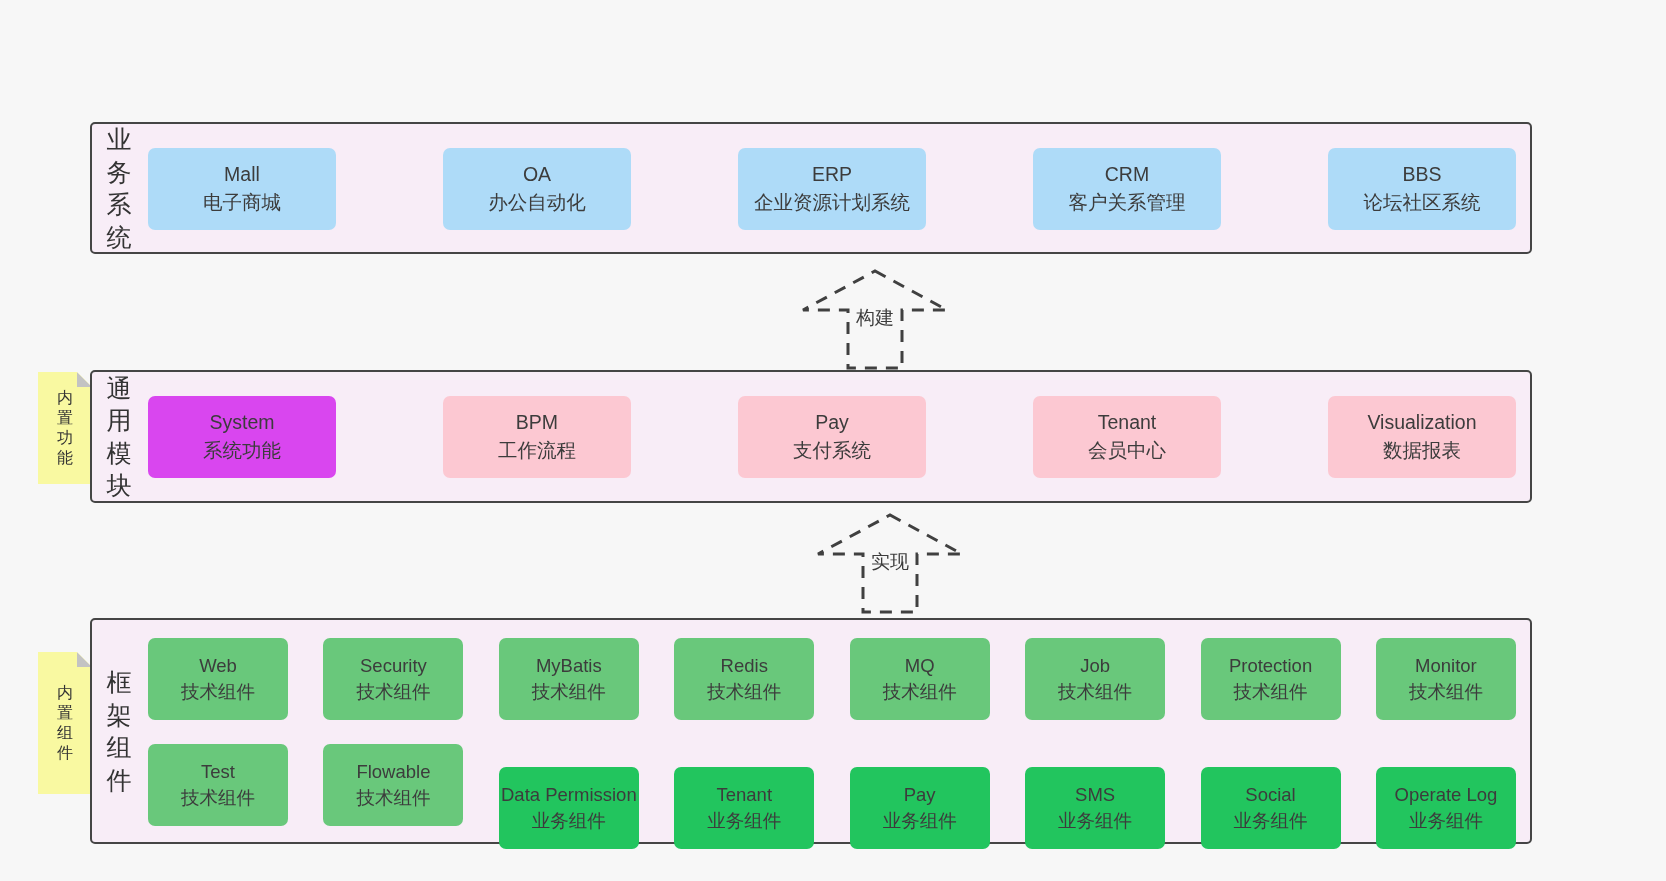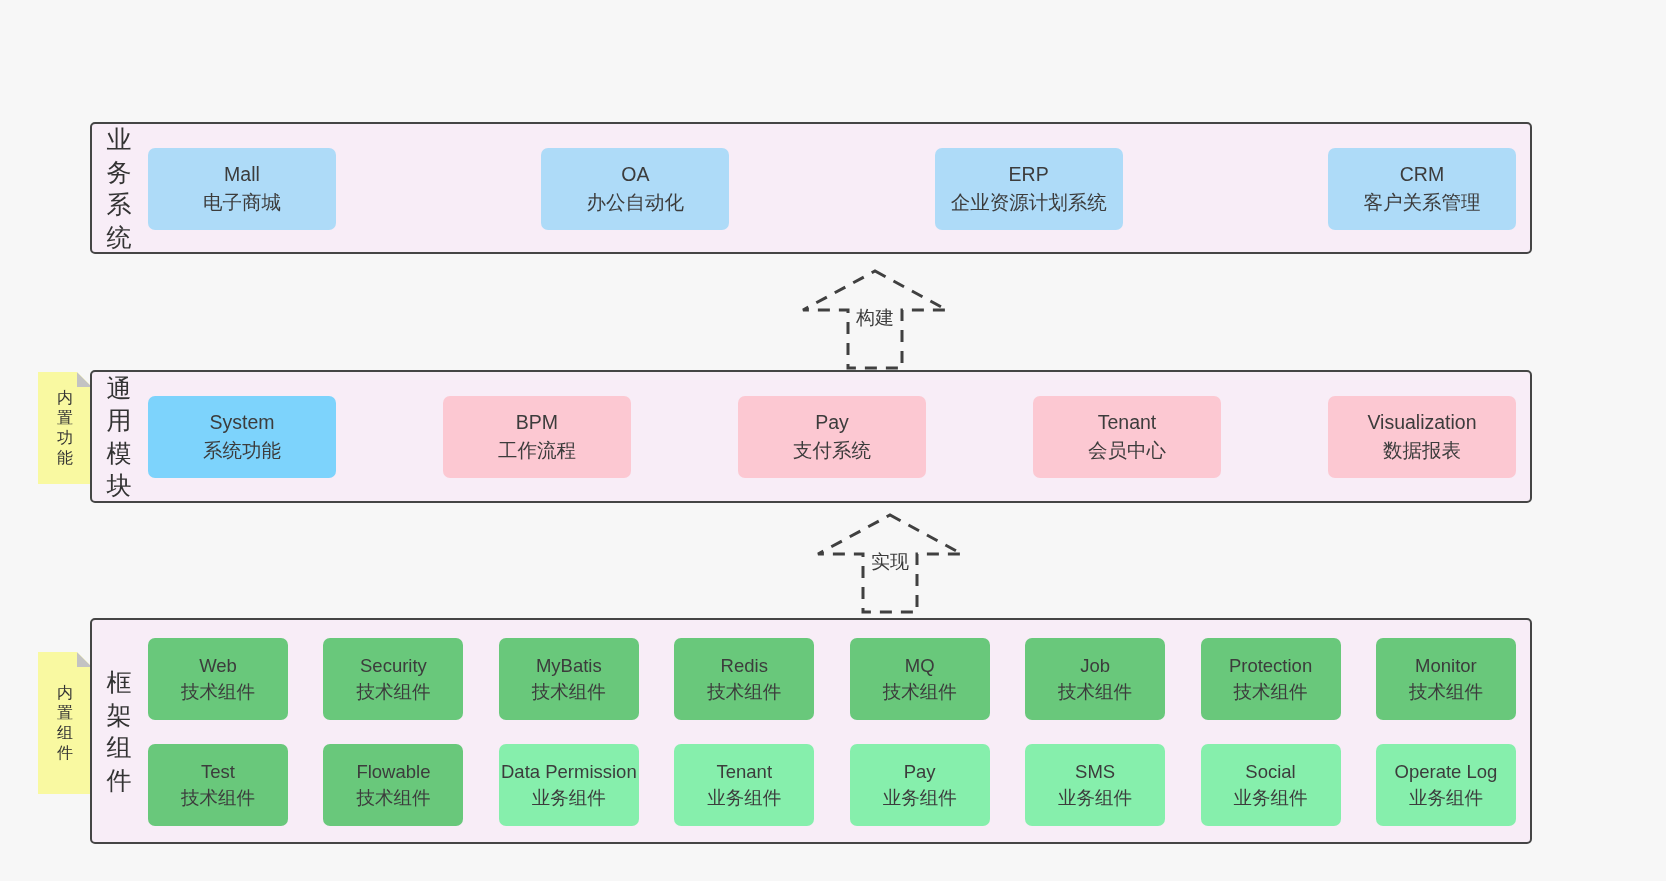--- a/index.html
+++ b/index.html
@@ -30,24 +30,24 @@
   #band3 .row2 { top:124px; }
 
   .box {
     box-sizing:border-box; border-radius:7px;
     display:flex; flex-direction:column; justify-content:center; align-items:center;
     text-align:center; color:#3c3c3c; font-size:19.5px; line-height:1.42;
   }
   .w6 { width:188px; height:82px; }
   .w8 { width:140px; height:82px; font-size:18.5px; line-height:1.38; }
   .blue  { background:#aedbf8; }
-  .red   { background:#7dd3fc; }
+  .red   { background:#d946ef; }
   .pink  { background:#fcc8d2; }
   .green { background:#69c87b; }
-  .lgreen{ background:#86efac; }
+  .lgreen{ background:#22c55e;margin-top:23px; }
 
   .arrow { position:absolute; width:164px; height:102px; }
   #arrow1 { left:793px; top:268px; }
   #arrow2 { left:808px; top:512px; }
   .arrow svg { position:absolute; left:0; top:0; }
   .arrow-label {
     position:absolute; left:50%; top:36px; transform:translateX(-50%);
     background:#f7f7f7; padding:1px 4px; font-size:19px; color:#3c3c3c; white-space:nowrap;
   }
 
@@ -84,20 +84,24 @@
         <div>办公自动化</div>
       </div>
       <div class="box w6 blue">
         <div>ERP</div>
         <div>企业资源计划系统</div>
       </div>
       <div class="box w6 blue">
         <div>CRM</div>
         <div>客户关系管理</div>
       </div>
+      <div class="box w6 blue">
+        <div>BBS</div>
+        <div>论坛社区系统</div>
+      </div>
     </div>
   </div>
 
   <div class="arrow" id="arrow1">
     <svg width="164" height="102" viewBox="0 0 164 102">
       <polygon points="82,3 154,42 109,42 109,100 55,100 55,42 10,42" fill="none" stroke="#404040" stroke-width="3" stroke-dasharray="12 9"></polygon>
     </svg>
     <span class="arrow-label">构建</span>
   </div>
 

